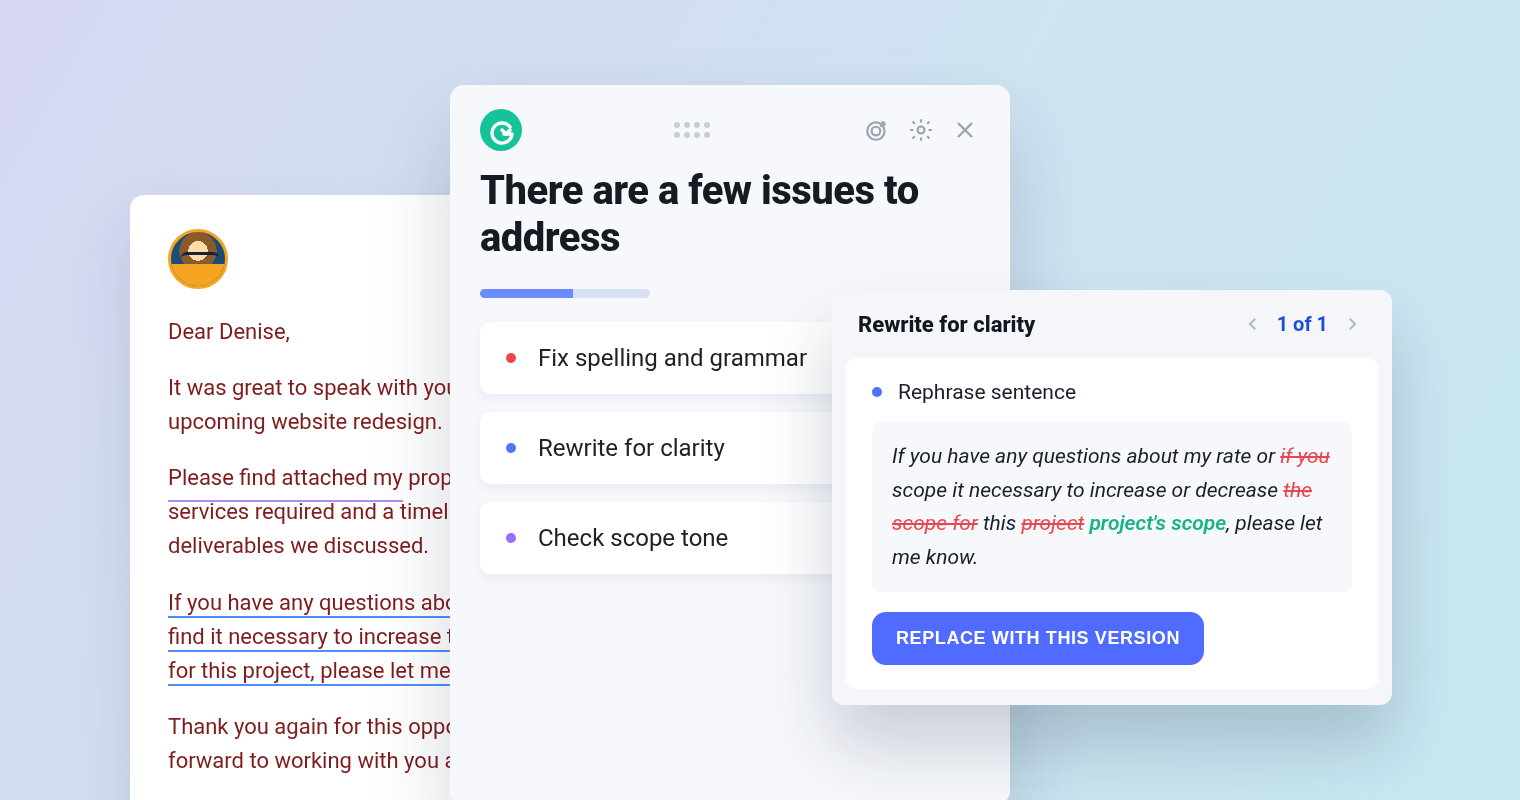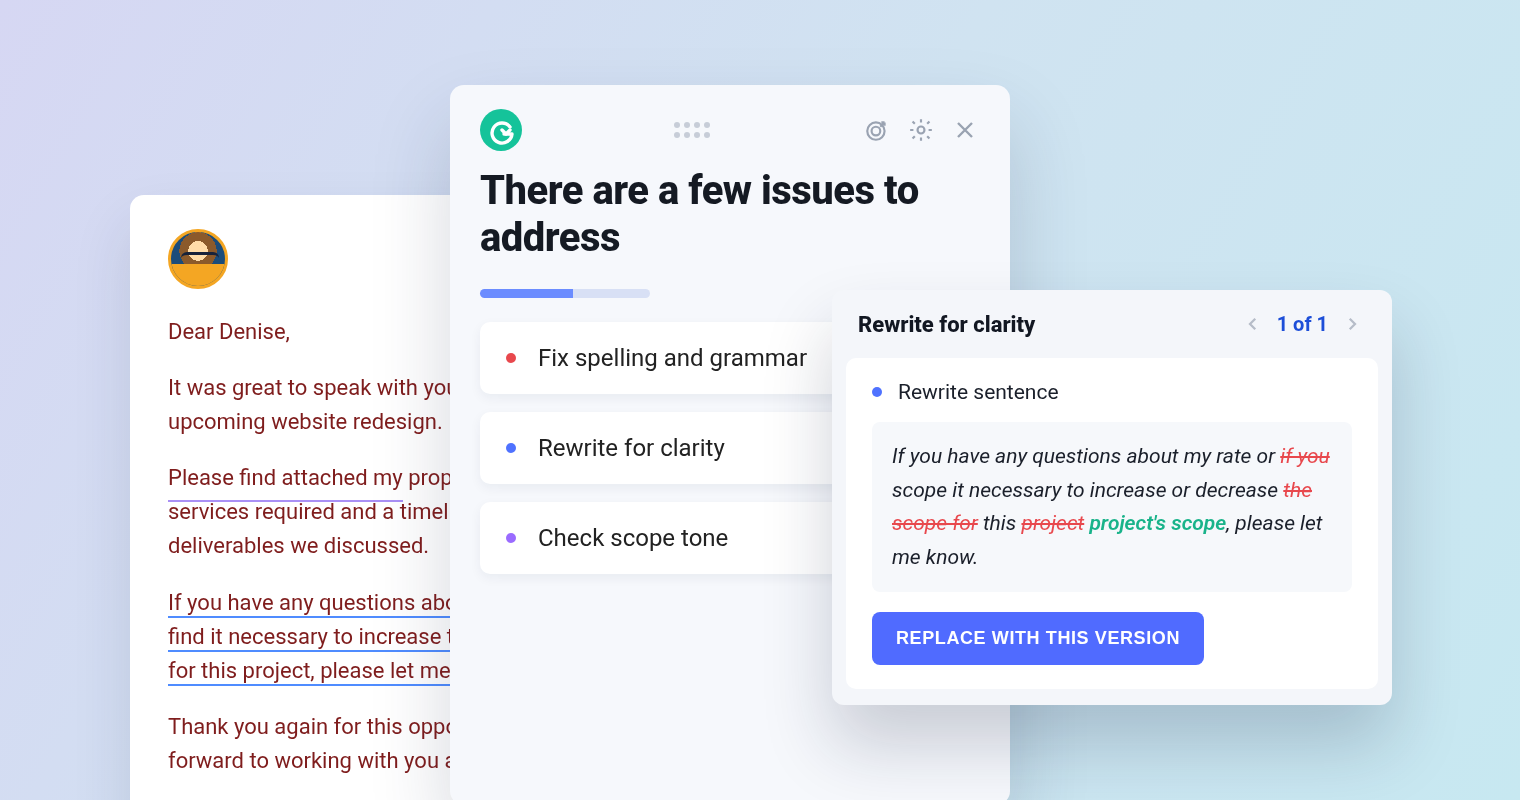--- a/index.html
+++ b/index.html
@@ -121,21 +121,21 @@
   .diff{
     background:#f6f8fb; border-radius:8px; padding:18px 20px;
     font-size:21px; line-height:1.6; color:#1a1f2a; font-style:italic;
   }
   .del{ color:#e8484d; text-decoration:line-through; }
   .ins{ color:#19b38a; font-weight:600; }
   .replace-btn{
     margin-top:20px; display:inline-block;
     background:#506bff; color:#fff; font-weight:800;
     letter-spacing:.6px; font-size:18px;
-    padding:16px 24px; border-radius:8px; border:none; cursor:pointer;
+    padding:16px 24px; border-radius:14px; border:none; cursor:pointer;
   }
 </style>
 </head>
 <body>
 
 <div class="email-card">
   <div class="avatar"></div>
   <div class="email-body">
     <p>Dear Denise,</p>
     <p>It was great to speak with you about your upcoming website redesign.</p>
@@ -226,21 +226,21 @@
     <span class="nav-btn">
       <svg width="18" height="18" viewBox="0 0 24 24" fill="none" stroke-width="3">
           <path d="M9 5l7 7-7 7"></path>
         </svg>
     </span>
   </div>
 
   <div class="rewrite-body">
     <div class="rb-top">
       <span class="dot"></span>
-      <span>Rewrite sentence</span>
+      <span>Rephrase sentence</span>
     </div>
     <div class="diff">
       <span>If you have any questions about my rate or </span><span class="del">if you</span><span> scope it necessary to increase or decrease </span><span class="del">the scope for</span><span> this </span><span class="del">project</span>
       <span class="ins">project's scope</span><span>, please let me know.</span>
     </div>
     <button class="replace-btn">REPLACE WITH THIS VERSION</button>
   </div>
 </div>
 
 </body></html>

